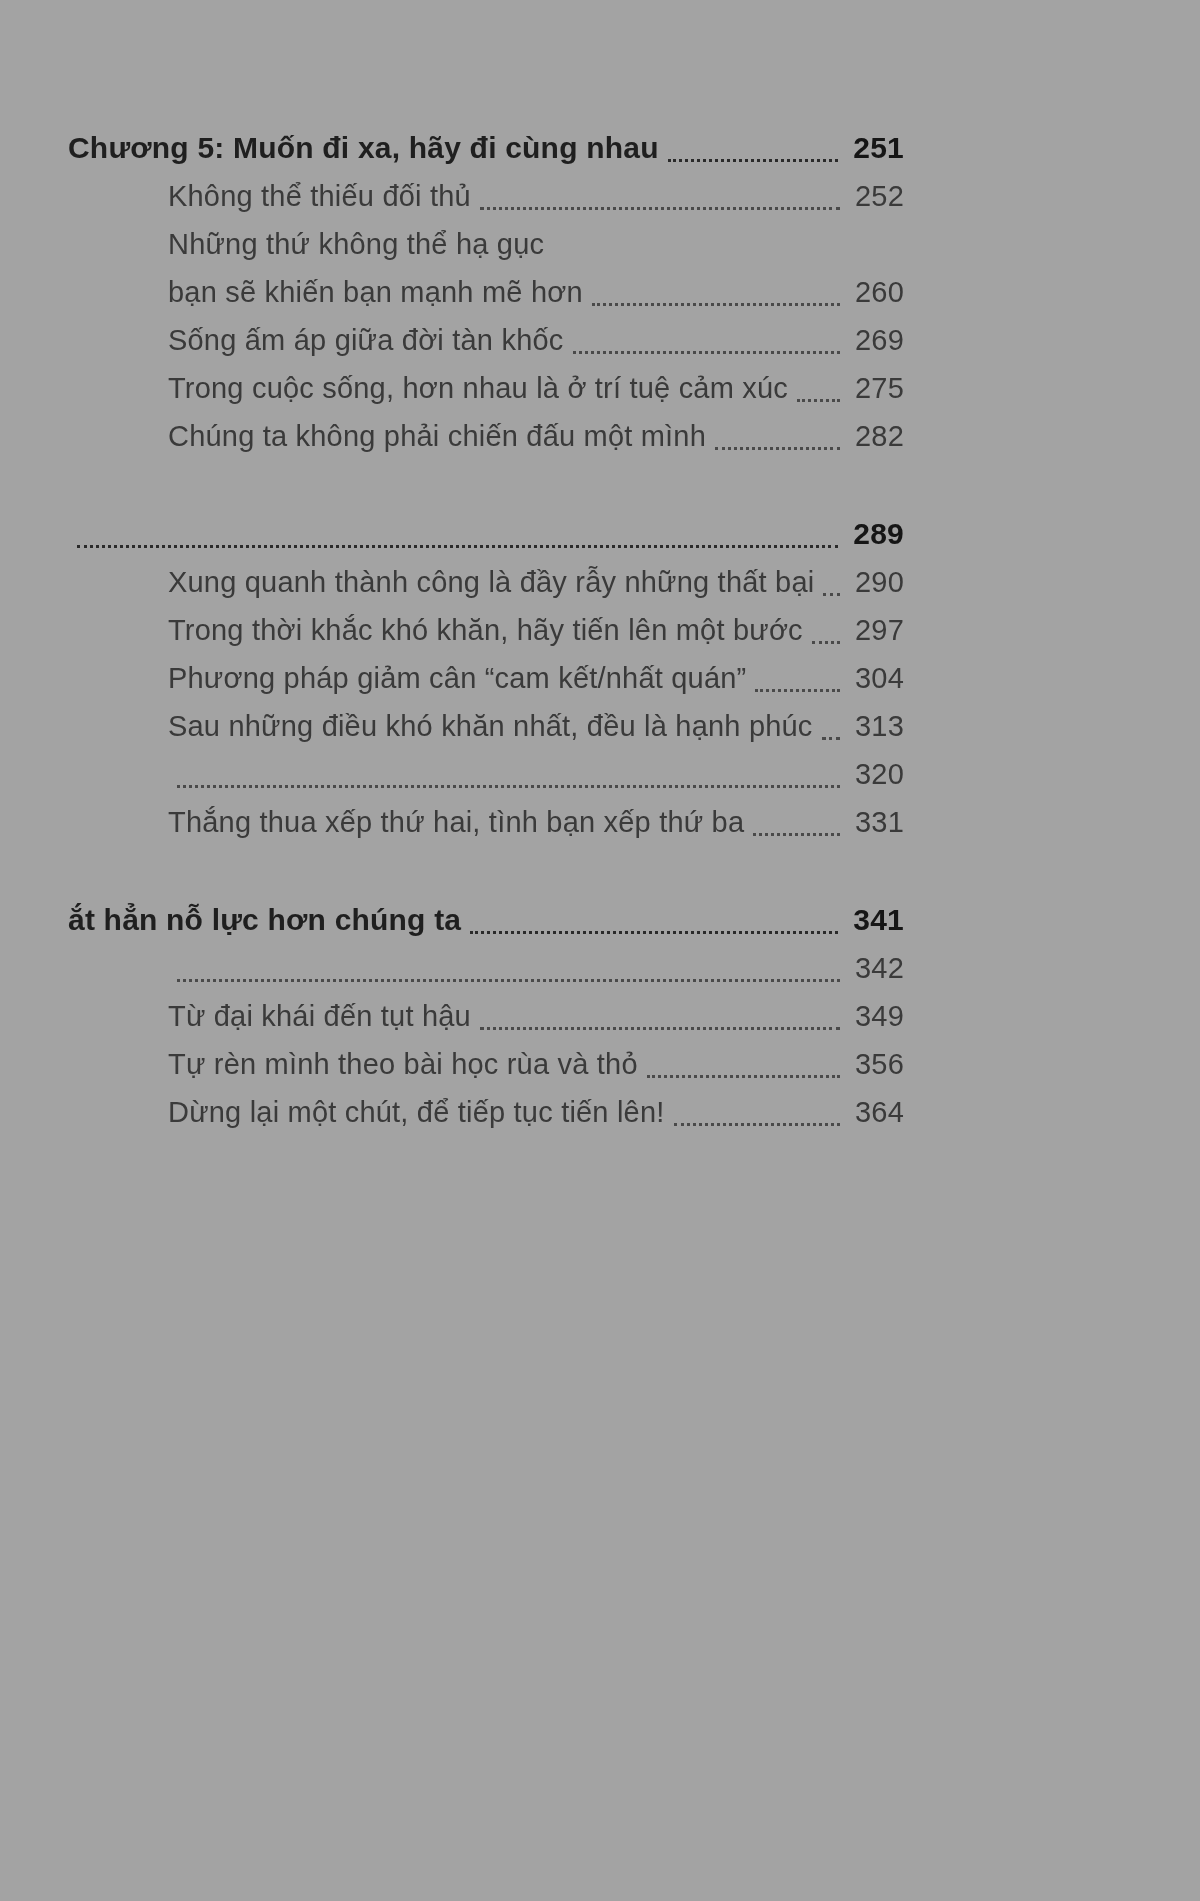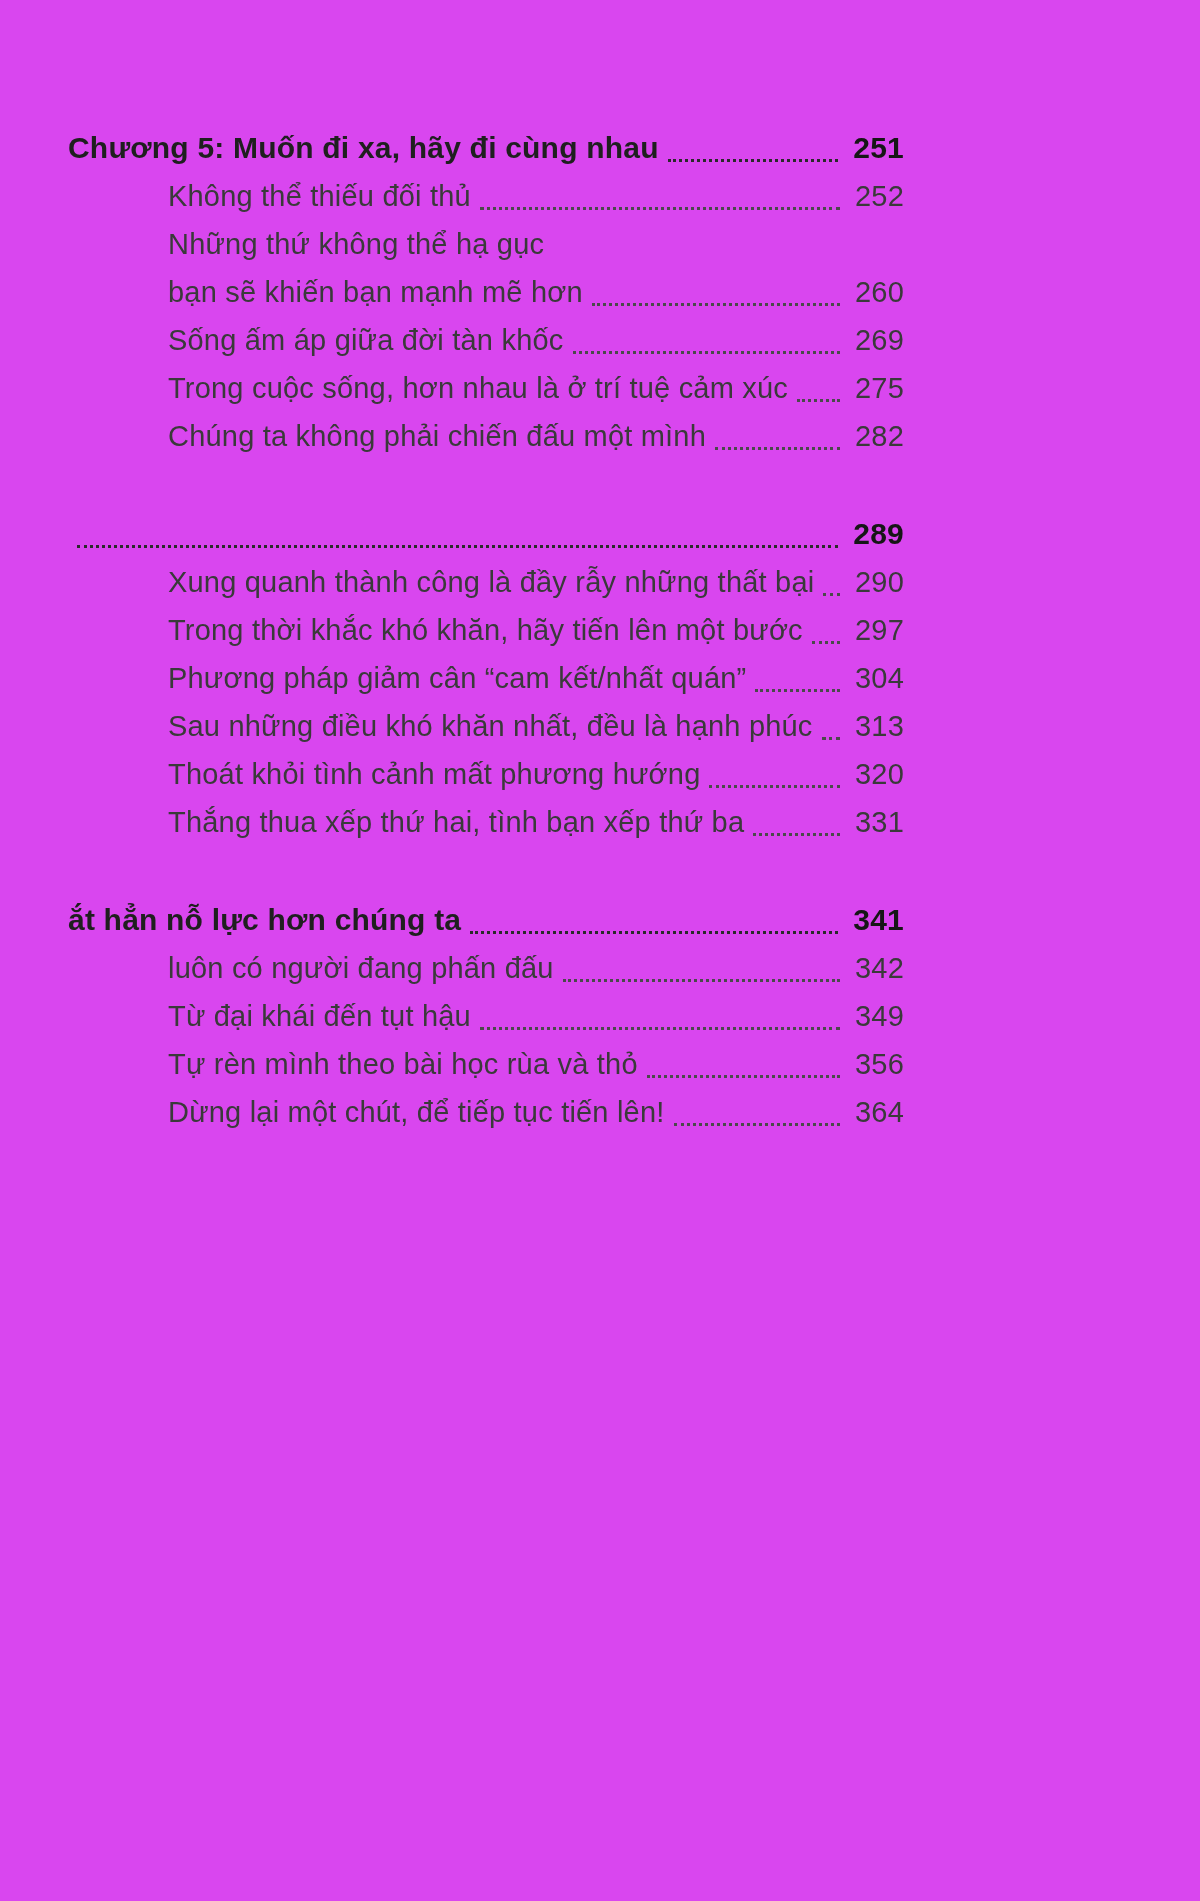--- a/index.html
+++ b/index.html
@@ -2,21 +2,21 @@
 <html lang="vi"><head>
 <meta charset="utf-8">
 <style>
   * { margin: 0; padding: 0; box-sizing: border-box; }
   html, body { background: #ffffff; }
 
   .sheet {
     position: relative;
     width: 1200px;
     height: 1901px;
-    background: #d946ef;
+    background: #a3a3a3;
     font-family: "Liberation Sans", sans-serif;
     color: #3a3a3a;
     overflow: hidden;
   }
 
   .toc {
     position: absolute;
     top: 124px;
     left: 68px;
     width: 836px;
@@ -122,38 +122,36 @@
           <span class="title">Phương pháp giảm cân “cam kết/nhất quán”</span>
           <span class="leader"></span>
           <span class="page-num">304</span>
         </div>
         <div class="row entry">
           <span class="title">Sau những điều khó khăn nhất, đều là hạnh phúc</span>
           <span class="leader"></span>
           <span class="page-num">313</span>
         </div>
         <div class="row entry">
-          <span class="title">Thoát khỏi tình cảnh mất phương hướng</span>
           <span class="leader"></span>
           <span class="page-num">320</span>
         </div>
         <div class="row entry">
           <span class="title">Thắng thua xếp thứ hai, tình bạn xếp thứ ba</span>
           <span class="leader"></span>
           <span class="page-num">331</span>
         </div>
       </div>
       <div class="section">
         <div class="row chapter">
           <span class="title">ắt hẳn nỗ lực hơn chúng ta</span>
           <span class="leader"></span>
           <span class="page-num">341</span>
         </div>
         <div class="row entry">
-          <span class="title">luôn có người đang phấn đấu</span>
           <span class="leader"></span>
           <span class="page-num">342</span>
         </div>
         <div class="row entry">
           <span class="title">Từ đại khái đến tụt hậu</span>
           <span class="leader"></span>
           <span class="page-num">349</span>
         </div>
         <div class="row entry">
           <span class="title">Tự rèn mình theo bài học rùa và thỏ</span>

